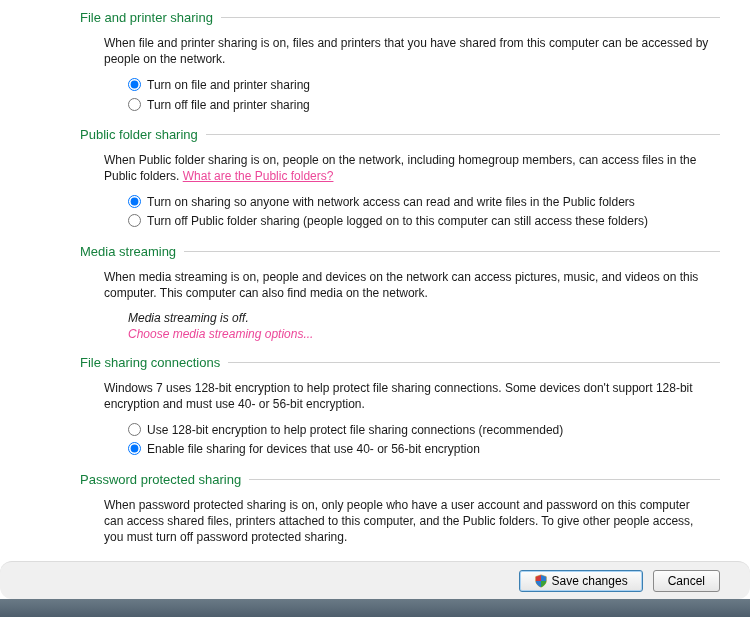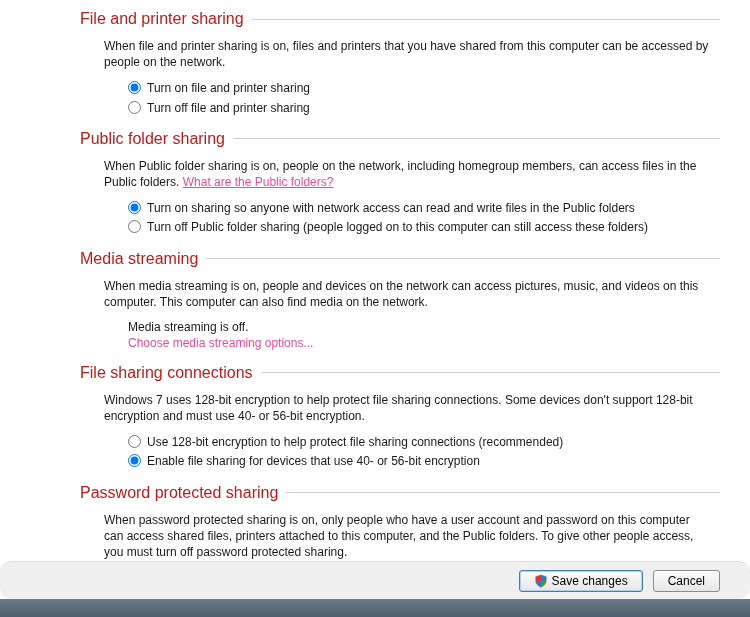--- a/index.html
+++ b/index.html
@@ -22,22 +22,22 @@
       margin-bottom: 14px;
     }
     .section-header {
       display: flex;
       align-items: center;
       padding-left: 80px;
       padding-right: 30px;
       margin-bottom: 10px;
     }
     .section-title {
-      color: #b91c1c;
-      font-size: 16px;
+      color: #15803d;
+      font-size: 13px;
       padding-right: 8px;
       white-space: nowrap;
     }
     .section-rule {
       flex: 1;
       height: 1px;
       background: #d0d0d0;
     }
     .section-body {
       padding-left: 104px;
@@ -65,20 +65,21 @@
       flex: 1;
     }
     a.link {
       color: #ec4899;
       text-decoration: underline;
       cursor: pointer;
     }
     .status-text {
       padding-left: 24px;
       margin-bottom: 2px;
+      font-style: italic;
     }
     .footer {
       position: absolute;
       left: 0; right: 0;
       bottom: 18px;
       height: 38px;
       border-top: 1px solid #dcdcdc;
       background: #f0f0f0;
       display: flex;
       justify-content: flex-end;

